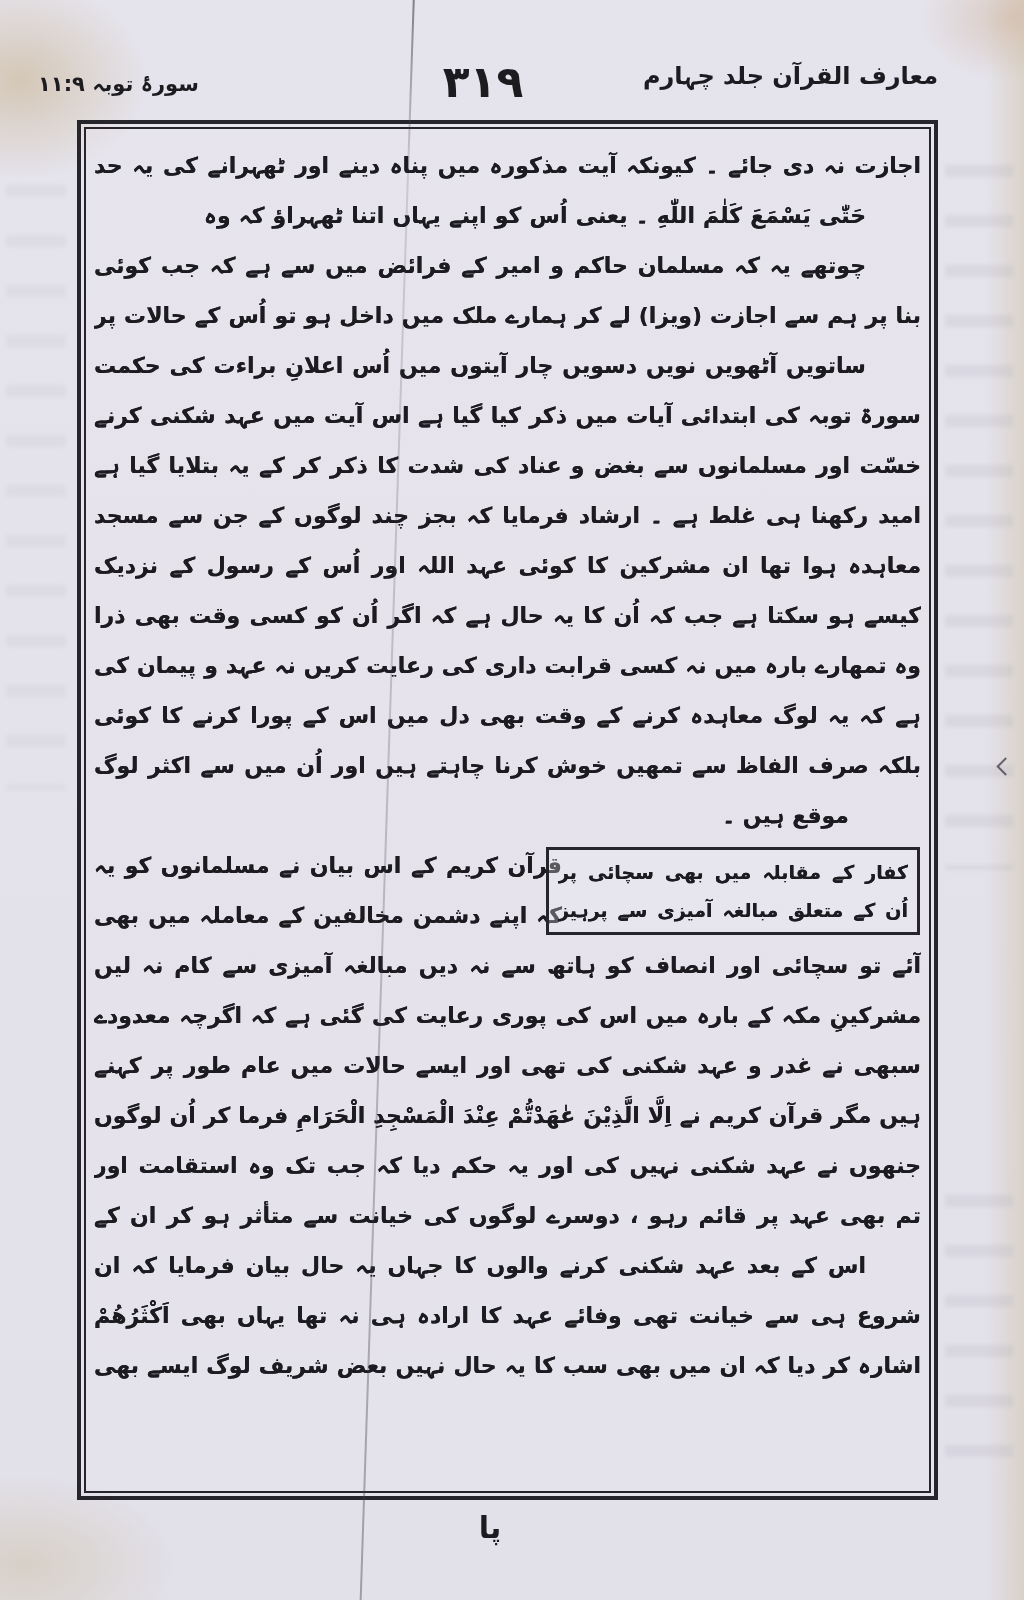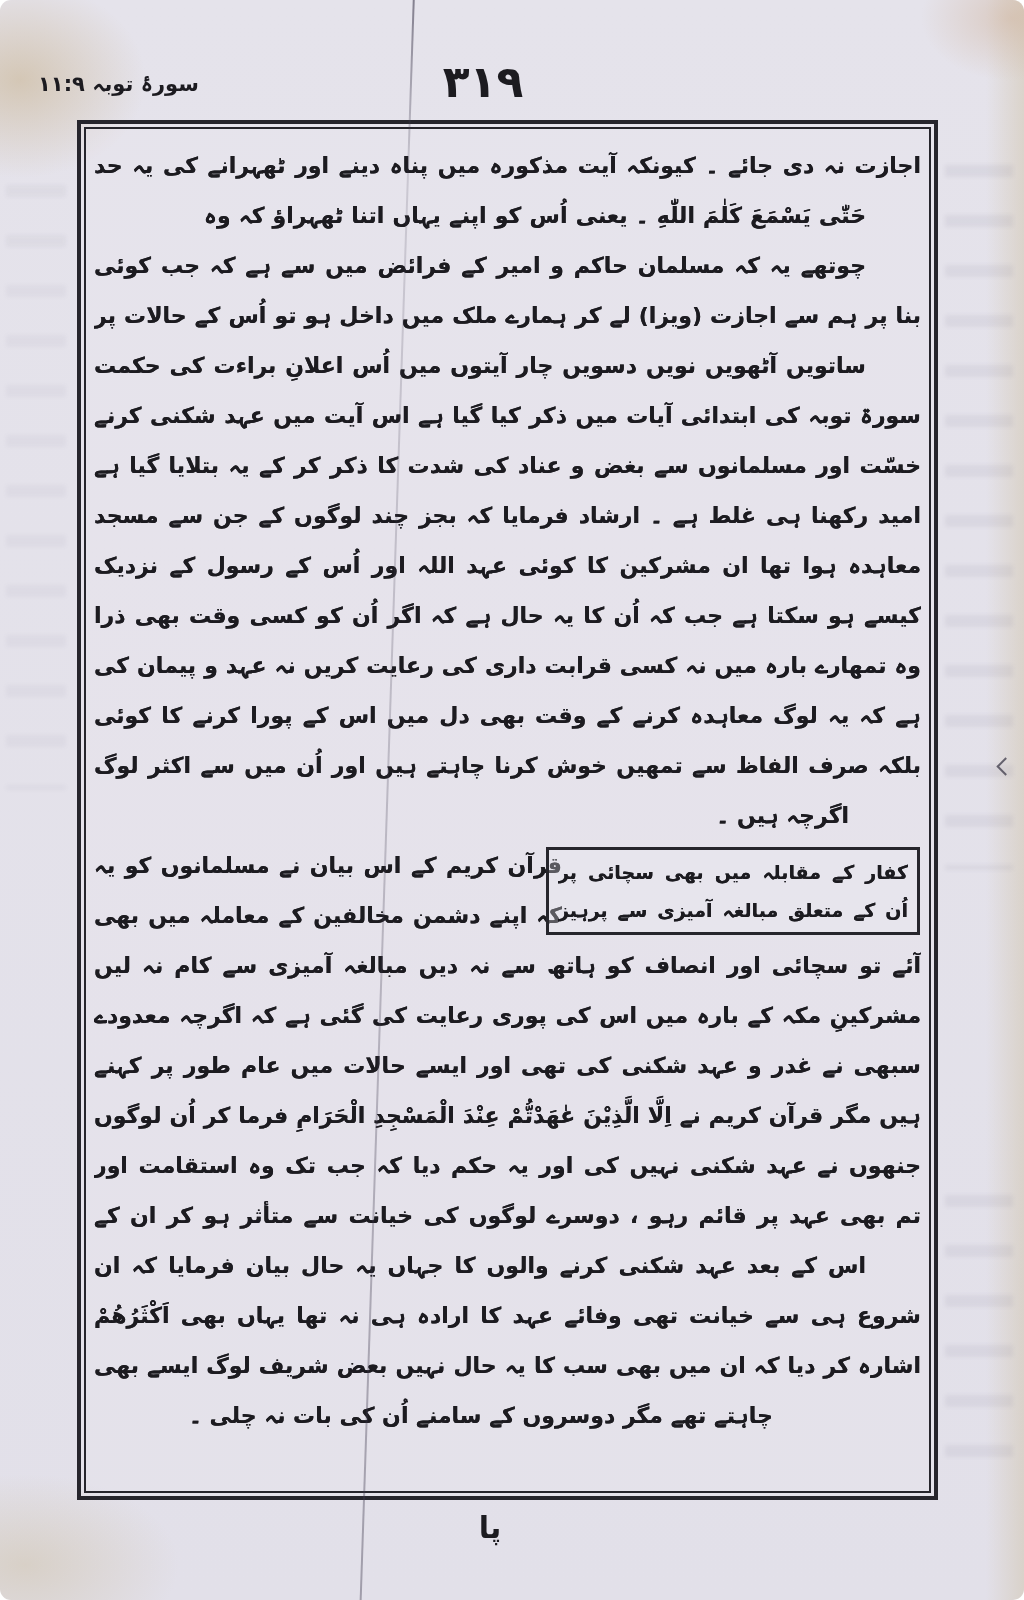--- a/index.html
+++ b/index.html
@@ -5,21 +5,21 @@
   html,body{margin:0;padding:0;}
   body{width:1024px;height:1600px;overflow:hidden;
        font-family:"DejaVu Sans",sans-serif;}
   .paper{position:relative;width:1024px;height:1600px;overflow:hidden;
     background:
       radial-gradient(180px 140px at 20px 80px, rgba(198,176,138,.55), rgba(198,176,138,0) 70%),
       radial-gradient(130px 90px at 1012px 18px, rgba(206,176,150,.5), rgba(206,176,150,0) 70%),
       radial-gradient(220px 130px at 25px 1565px, rgba(200,184,148,.4), rgba(200,184,148,0) 70%),
       linear-gradient(to left, rgba(202,186,150,.38), rgba(202,186,150,0) 38px),
       linear-gradient(#e5e3eb,#e2e0e9);
-    color:#1c1b20;border-radius:11px;}
+    color:#1c1b20;}
   
   .crease{position:absolute;left:413px;top:-8px;width:2px;height:1620px;
     transform:rotate(1.9deg);transform-origin:top left;z-index:5;pointer-events:none;
     background:linear-gradient(to bottom, rgba(60,55,75,.6), rgba(60,55,75,.16) 11%,
                rgba(60,55,75,.26) 55%, rgba(60,55,75,.4));}
   
   .bleed{position:absolute;pointer-events:none;filter:blur(2px);opacity:.11;
     background:repeating-linear-gradient(to bottom, transparent 0 15px,
                rgba(80,75,105,.65) 15px 27px, transparent 27px 50px);}
   .bleed1{left:945px;top:150px;width:68px;height:720px;}
@@ -76,20 +76,21 @@
 <div class="paper">
 
   <div class="crease"></div>
   <div class="bleed bleed1"></div>
   <div class="bleed bleed2"></div>
   <div class="bleed bleed3"></div>
 
   <header class="hdr">
     <div class="hdr-left">سورۂ توبہ ۱۱:۹</div>
     <div class="hdr-center">۳۱۹</div>
+    <div class="hdr-right">معارف القرآن جلد چہارم</div>
   </header>
 
   <div class="page-box">
     <div class="page-box-inner">
 
       <div>
 
       <div class="l">اجازت نہ دی جائے ۔ کیونکہ آیت مذکورہ میں پناہ دینے اور ٹھہرانے کی یہ حد مقرر کر دی گئی ہے</div>
           <div class="l p1-end">حَتّٰی يَسْمَعَ كَلٰمَ اللّٰهِ ۔ یعنی اُس کو اپنے یہاں اتنا ٹھہراؤ کہ وہ اللہ کا کلام سُن لے ۔</div>
         </div>
@@ -104,21 +105,21 @@
 
       <div class="l indent">ساتویں آٹھویں نویں دسویں چار آیتوں میں اُس اعلانِ براءت کی حکمت کا بیان ہے جو</div>
           <div class="l">سورۃ توبہ کی ابتدائی آیات میں ذکر کیا گیا ہے اس آیت میں عہد شکنی کرنے والے مشرکین کی طبعی</div>
           <div class="l">خسّت اور مسلمانوں سے بغض و عناد کی شدت کا ذکر کر کے یہ بتلایا گیا ہے کہ اِن سے وفائے عہد کی</div>
           <div class="l">امید رکھنا ہی غلط ہے ۔ ارشاد فرمایا کہ بجز چند لوگوں کے جن سے مسجد حرام کے پاس تمھارا</div>
           <div class="l">معاہدہ ہوا تھا ان مشرکین کا کوئی عہد اللہ اور اُس کے رسول کے نزدیک قابلِ رعایت</div>
           <div class="l">کیسے ہو سکتا ہے جب کہ اُن کا یہ حال ہے کہ اگر اُن کو کسی وقت بھی ذرا موقع مل جائے تو</div>
           <div class="l">وہ تمھارے بارہ میں نہ کسی قرابت داری کی رعایت کریں نہ عہد و پیمان کی اور وجہ اس کی یہ</div>
           <div class="l">ہے کہ یہ لوگ معاہدہ کرنے کے وقت بھی دل میں اس کے پورا کرنے کا کوئی ارادہ نہیں رکھتے</div>
           <div class="l">بلکہ صرف الفاظ سے تمھیں خوش کرنا چاہتے ہیں اور اُن میں سے اکثر لوگ فاسق یعنی عہد شکن</div>
-          <div class="l end-right">اگرچہ ہیں ۔</div>
+          <div class="l end-right">موقع ہیں ۔</div>
         </div>
 
       <div class="inset-row">
         <div class="narrow">
 
         <div class="l">قرآن کریم کے اس بیان نے مسلمانوں کو یہ ہدایت دی</div>
             <div class="l">کہ اپنے دشمن مخالفین کے معاملہ میں بھی جب کوئی گفتگو</div>
           </div>
         <div class="inset-box">
 
@@ -135,21 +136,20 @@
           <div class="l">ہیں مگر قرآن کریم نے اِلَّا الَّذِيْنَ عٰهَدْتُّمْ عِنْدَ الْمَسْجِدِ الْحَرَامِ فرما کر اُن لوگوں کا استثناء کر دیا</div>
           <div class="l">جنھوں نے عہد شکنی نہیں کی اور یہ حکم دیا کہ جب تک وہ استقامت اور وفائے عہد پر قائم رہیں</div>
           <div class="l">تم بھی عہد پر قائم رہو ، دوسرے لوگوں کی خیانت سے متأثر ہو کر ان کے عہد کو نہ توڑو ۔</div>
         </div>
 
       <div>
 
       <div class="l indent">اس کے بعد عہد شکنی کرنے والوں کا جہاں یہ حال بیان فرمایا کہ ان لوگوں کے دلوں میں</div>
           <div class="l">شروع ہی سے خیانت تھی وفائے عہد کا ارادہ ہی نہ تھا یہاں بھی اَكْثَرُهُمْ فٰسِقُوْنَ فرما کر</div>
           <div class="l">اشارہ کر دیا کہ ان میں بھی سب کا یہ حال نہیں بعض شریف لوگ ایسے بھی ہیں جو عہد پر قائم رہنا</div>
-          <div class="l end-left2">چاہتے تھے مگر دوسروں کے سامنے اُن کی بات نہ چلی ۔</div>
         </div>
 
     </div>
   </div>
 
   <div class="catchword">پا</div>
   <div class="pencil-mark"></div>
 
 </div>
 

